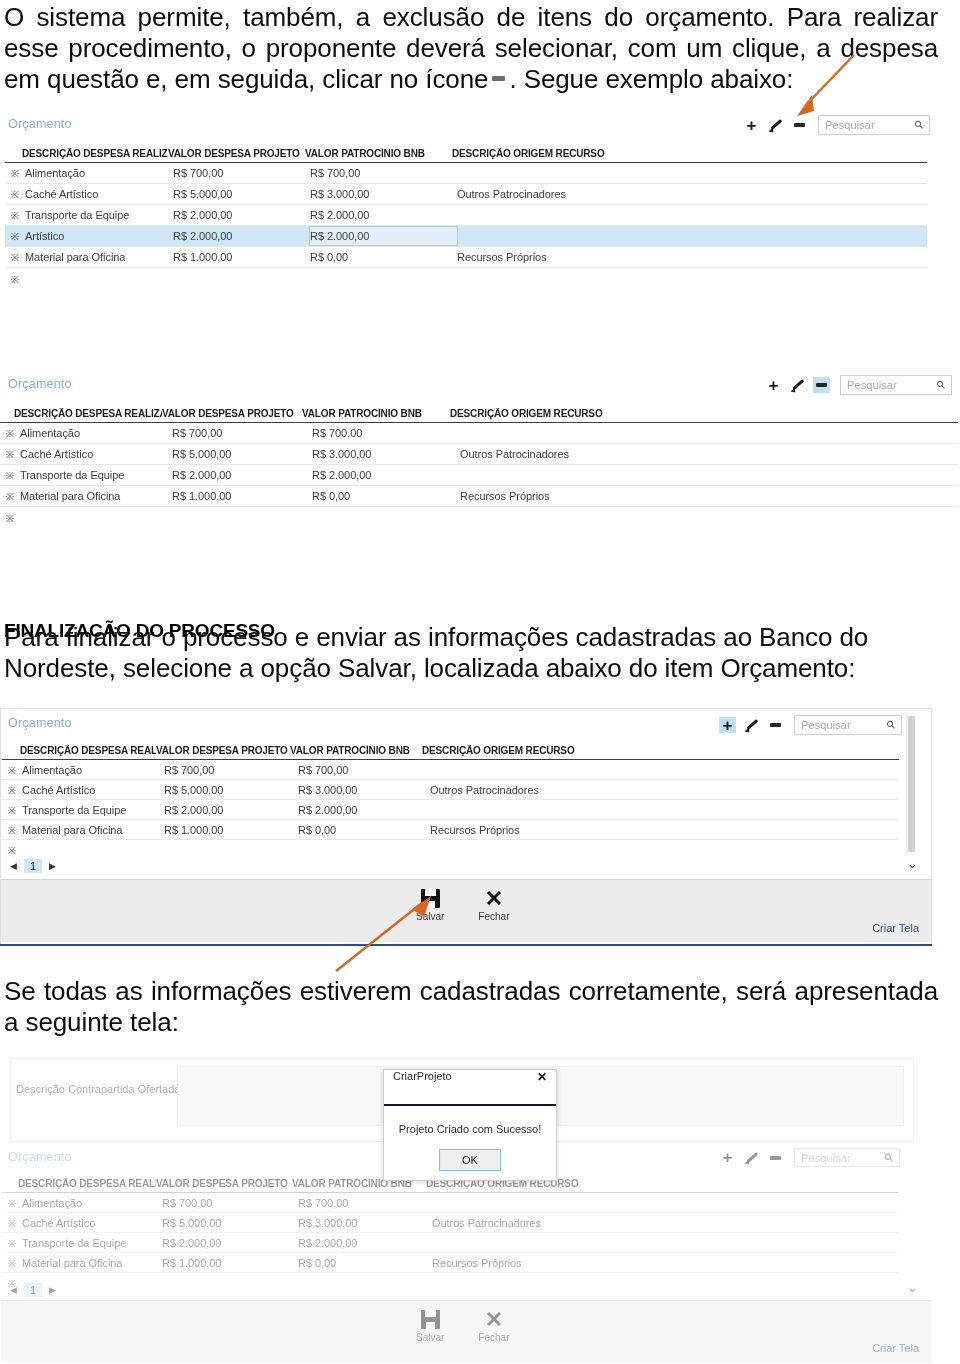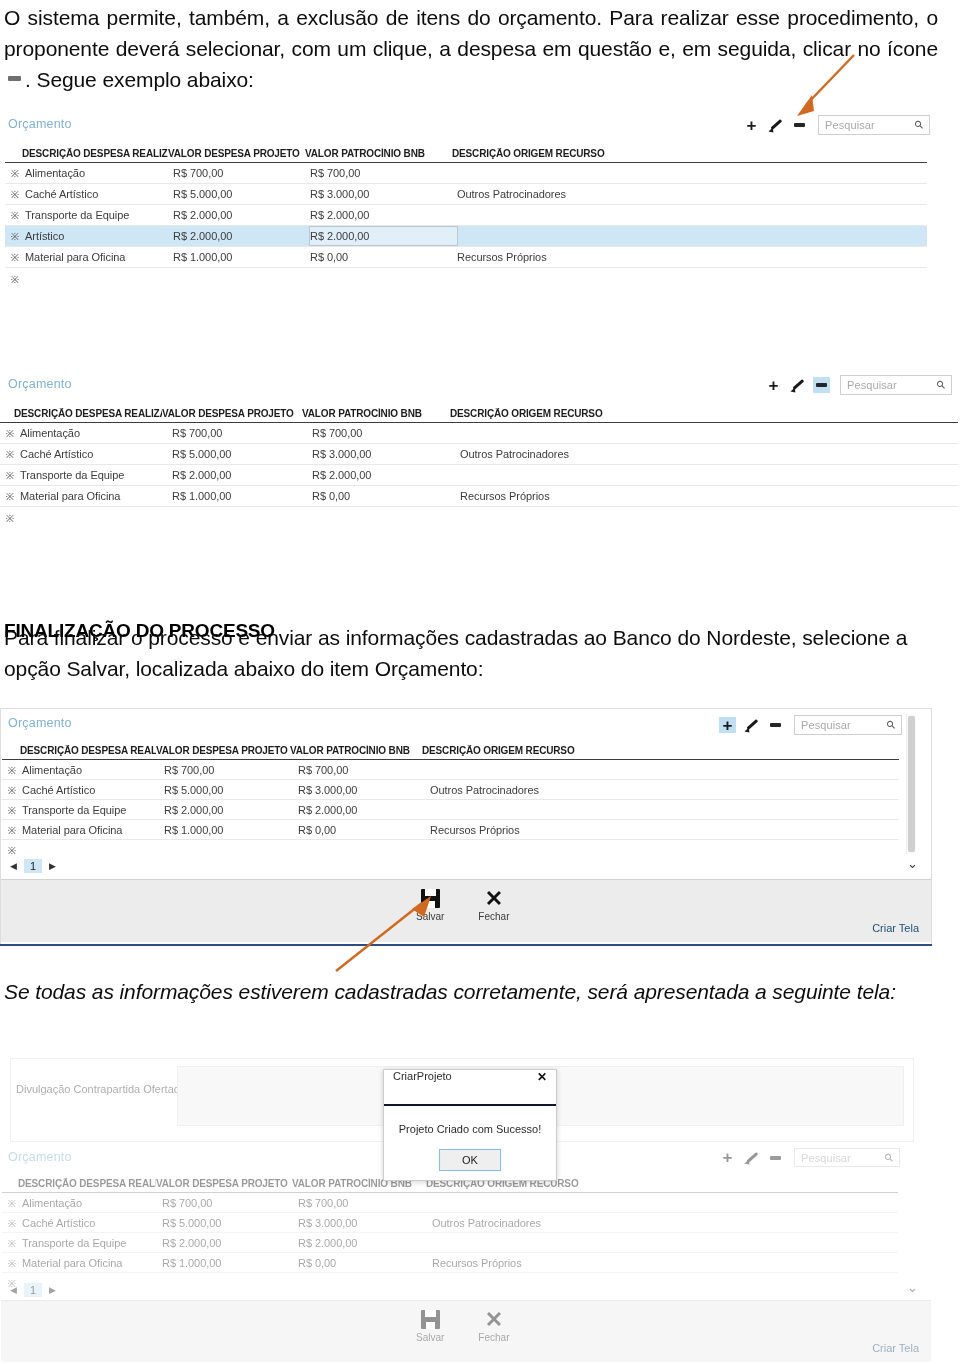--- a/index.html
+++ b/index.html
@@ -5,21 +5,21 @@
   html,body{margin:0;padding:0;}
   body{
     width:960px;height:1364px;background:#ffffff;
     font-family:"Liberation Sans",sans-serif;
     color:#111;overflow:hidden;position:relative;
   }
   .page{position:relative;width:960px;height:1364px;}
 
   
   .para{
-    font-size:21px;line-height:31px;color:#0d0d0d;
+    font-size:26px;line-height:31px;color:#0d0d0d;
     text-align:justify;letter-spacing:-0.1px;
   }
   .para.nojust{text-align:left;}
   .inline-minus{
     display:inline-block;width:13px;height:5px;background:#6f6f6f;
     vertical-align:middle;margin:0 4px 5px 4px;border-radius:1px;
   }
   .heading{
     font-size:19px;font-weight:bold;color:#000;letter-spacing:-0.2px;
   }
@@ -377,28 +377,28 @@
       </div>
       <div class="blue-underline" style="left:0;right:0;bottom:0;"></div>
     </div>
   </div>
 
   <svg class="arrow" style="left:330px;top:893px;" width="110" height="83" viewBox="0 0 110 83">
     <line x1="6" y1="78" x2="92" y2="10" stroke="#d2691e" stroke-width="2.4"></line>
     <polygon points="101,3 82,16 94,24" fill="#d2691e"></polygon>
   </svg>
 
-  <div class="para" style="position:absolute;left:4px;top:976px;width:934px;font-style:italic;">Se todas as informações estiverem cadastradas corretamente, será apresentada a seguinte tela:</div>
+  <div class="para" style="position:absolute;left:4px;top:976px;width:934px;">Se todas as informações estiverem cadastradas corretamente, será apresentada a seguinte tela:</div>
 
   <div class="shot" style="left:0px;top:1052px;width:932px;height:312px;">
     <div class="inner">
 
       <div class="faded" style="position:absolute;left:0;top:0;right:0;bottom:0;">
         <div class="panel-border" style="left:10px;top:6px;right:18px;height:84px;"></div>
-        <div class="field-label" style="left:16px;top:31px;">Divulgação Contrapartida Ofertada:</div>
+        <div class="field-label" style="left:16px;top:31px;">Descrição Contrapartida Ofertada:</div>
         <div class="field-box" style="left:177px;top:14px;right:28px;height:60px;"></div>
 
         <div class="shot-title" style="top:98px;">Orçamento</div>
 
         <div class="toolbar" style="right:32px;top:96px;">
           <div class="tb-ic ic-plus">+</div>
           <div class="tb-ic">
               <span class="ic-pencil"></span>
             </div>
           <div class="tb-ic">

